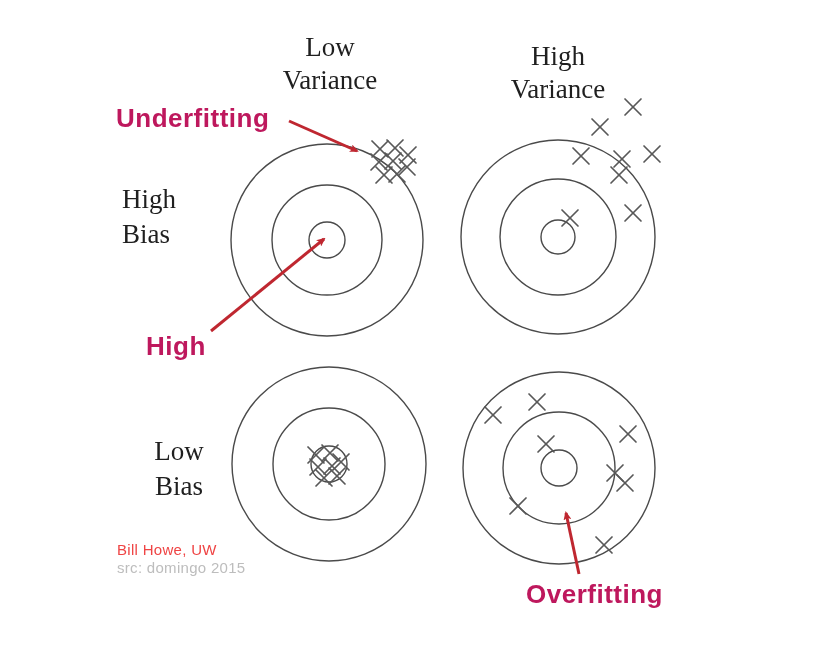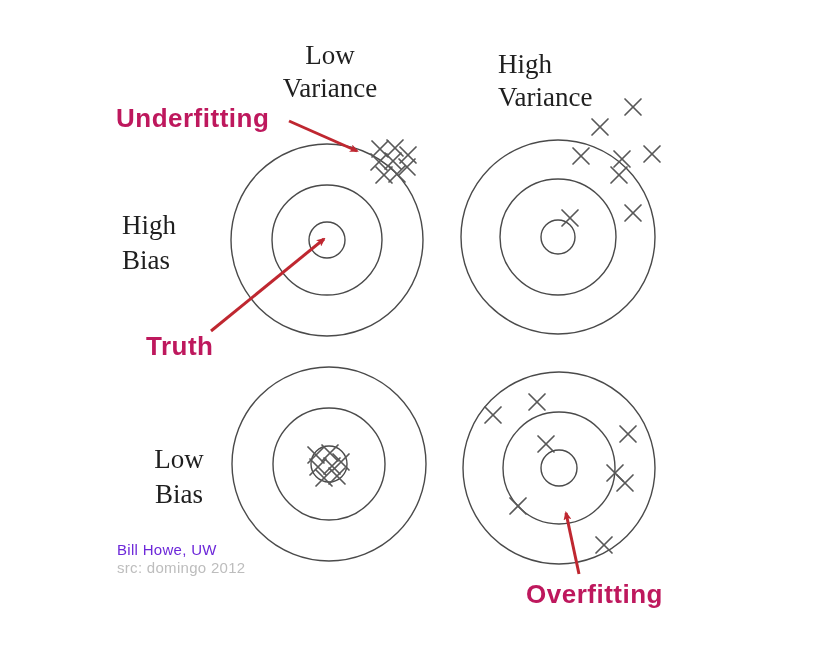--- a/index.html
+++ b/index.html
@@ -11,44 +11,43 @@
     overflow: hidden;
     font-family: "Liberation Serif", serif;
   }
   .diagram-svg { position: absolute; left: 0; top: 0; }
   .label { position: absolute; white-space: normal; }
   .serif-label {
     font-family: "Liberation Serif", serif;
     font-size: 27px;
     color: #1f1f1f;
     line-height: 1.22;
-    margin-top: 8px;
   }
   .hdr-left   { left: 270px; top: 31px;  width: 120px; text-align: center; }
-  .hdr-right  { left: 498px; top: 40px;  width: 120px; }
-  .row-top    { left: 122px; top: 200px; width: 100px; text-align: left; line-height: 1.3; }
+  .hdr-right  { left: 498px; top: 40px;  width: 120px; text-align: center; }
+  .row-top    { left: 122px; top: 182px; width: 100px; text-align: left; line-height: 1.3; }
   .row-bottom { left: 129px; top: 434px; width: 100px; text-align: center; line-height: 1.3; }
   .red-label {
     font-family: "Liberation Sans", sans-serif;
     font-size: 26px;
     font-weight: bold;
     color: #be185d;
     white-space: nowrap;
     letter-spacing: 0.5px;
   }
   .ann-underfitting { left: 116px; top: 103px; }
   .ann-truth        { left: 146px; top: 331px; }
   .ann-overfitting  { left: 526px; top: 579px; }
   .credit {
     font-family: "Liberation Sans", sans-serif;
     font-size: 15px;
     white-space: nowrap;
     letter-spacing: 0.3px;
   }
-  .credit-1 { left: 117px; top: 541px; color: #6d28d9; }
+  .credit-1 { left: 117px; top: 541px; color: #ef4444; }
   .credit-2 { left: 117px; top: 559px; color: #bdbdbd; }
 </style>
 </head>
 <body>
 
 <div class="canvas">
 
   <svg class="diagram-svg" width="813" height="665" viewBox="0 0 813 665">
     <defs>
       <marker id="arrowhead" markerWidth="9" markerHeight="8" refX="7" refY="4" orient="auto" markerUnits="userSpaceOnUse">
@@ -207,21 +206,21 @@
   <div class="label serif-label hdr-left">Low Variance</div>
 
   <div class="label serif-label hdr-right">High Variance</div>
 
   <div class="label serif-label row-top">High Bias</div>
 
   <div class="label serif-label row-bottom">Low Bias</div>
 
   <div class="label red-label ann-underfitting">Underfitting</div>
 
-  <div class="label red-label ann-truth">Truth</div>
+  <div class="label red-label ann-truth">High</div>
 
   <div class="label red-label ann-overfitting">Overfitting</div>
 
   <div class="label credit credit-1">Bill Howe, UW</div>
 
-  <div class="label credit credit-2">src: domingo 2012</div>
+  <div class="label credit credit-2">src: domingo 2015</div>
 
 </div>
 
 </body></html>

